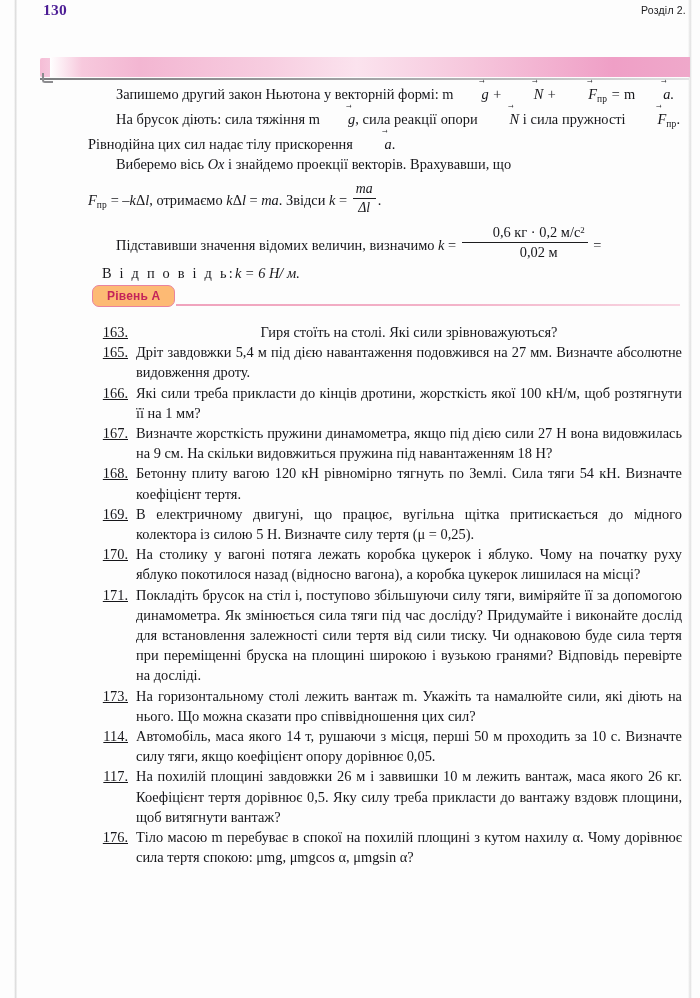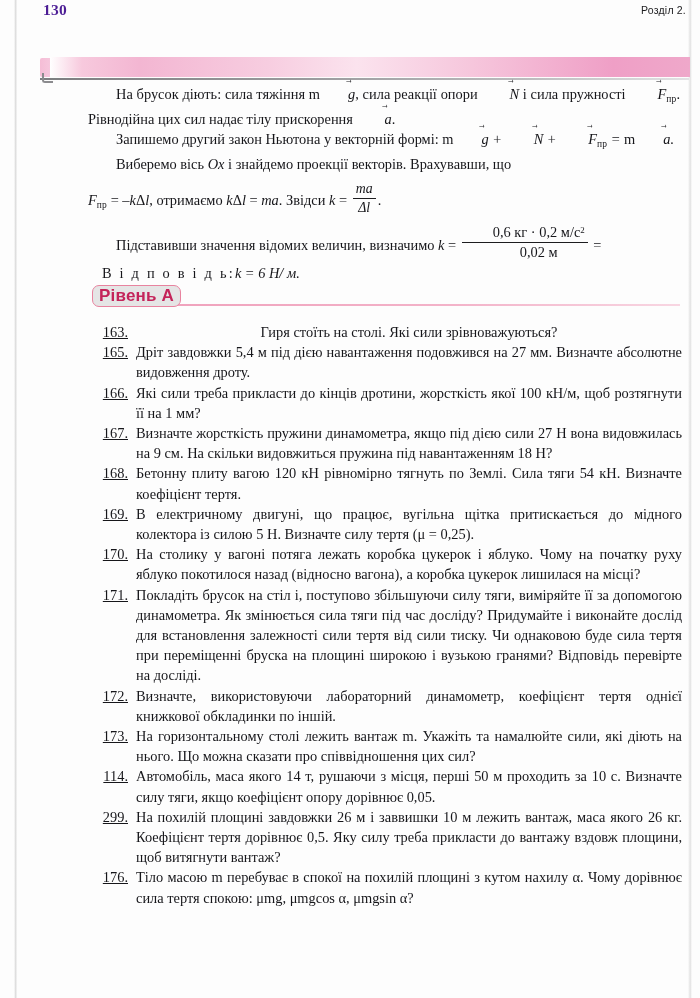--- a/index.html
+++ b/index.html
@@ -188,27 +188,27 @@
     left: 92px;
     top: 285px;
     width: 588px;
     height: 24px;
   }
   .level-badge {
     position: absolute;
     left: 0;
     top: 0;
     height: 22px;
-    padding: 0 6px;
+    padding: 0 14px;
     box-sizing: border-box;
     border: 1.6px solid #e8839f;
     border-radius: 7px;
-    background: #e5e5e5;
+    background: #fdba74;
     font-family: "Liberation Sans", "DejaVu Sans", sans-serif;
-    font-size: 17px;
+    font-size: 12px;
     font-weight: bold;
     color: #c4245a;
     line-height: 20px;
     letter-spacing: .2px;
     white-space: nowrap;
     z-index: 2;
   }
   .level-rule {
     position: absolute;
     left: 84px;
@@ -262,23 +262,23 @@
     <div class="runhead-tab"></div>
     <div class="runhead-bar"></div>
     <div class="runhead-rule"></div>
     <div class="runhead-corner"></div>
   </div>
   <div class="page-number">130</div>
   <div class="section-label">Розділ 2.</div>
 
   <div class="content">
 
+    <p class="para"><span>Запишемо другий закон Ньютона у векторній формі: </span><span class="mi"><span class="mup">m</span><span class="vec">g</span> + <span class="vec">N</span> + <span class="vec">F</span><span class="sub">пр</span> = <span class="mup">m</span><span class="vec">a</span>.</span></p>
+
     <p class="para"><span>На брусок діють: сила тяжіння </span><span class="mi"><span class="mup">m</span><span class="vec">g</span></span><span>, сила реакції опори </span><span class="vec">N</span><span> і сила пруж­ності </span><span class="vec">F</span><span class="sub">пр</span><span>. Рівнодійна цих сил надає тілу прискорення </span><span class="vec">a</span><span>.</span></p>
-
-    <p class="para"><span>Запишемо другий закон Ньютона у векторній формі: </span><span class="mi"><span class="mup">m</span><span class="vec">g</span> + <span class="vec">N</span> + <span class="vec">F</span><span class="sub">пр</span> = <span class="mup">m</span><span class="vec">a</span>.</span></p>
 
     <p class="para"><span>Виберемо вісь </span><span class="mi">Ox</span><span> і знайдемо проекції векторів. Врахувавши, що</span></p>
 
     <p class="math-row cont"><span class="mi">F</span><span class="sub">пр</span><span> = –<span class="mi">k</span>Δ<span class="mi">l</span></span><span>, отримаємо </span><span><span class="mi">k</span>Δ<span class="mi">l</span> = <span class="mi">ma</span></span><span>. Звідси </span><span class="mi">k</span><span> = </span><span class="frac tight"><span class="num mi">ma</span><span class="den mi">Δl</span></span><span>.</span></p>
 
     <p class="math-row" style="text-indent:28px;"><span>Підставивши значення відомих величин, визначимо </span><span class="mi">k</span><span> = </span><span class="frac"><span class="num"><span>0,6 кг · 0,2  м/с</span><span class="sup">2</span></span><span class="den">0,02  м</span></span><span> =</span></p>
 
 
     <p class="para" style="text-indent:14px;"><span class="answer-spaced">В і д п о в і д ь:</span><span class="mi">k = 6 Н/ м.</span></p>
 
@@ -325,37 +325,33 @@
     <div class="ex">
       <div class="ex-num">170.</div>
       <div class="ex-body">На столику у вагоні потяга лежать коробка цукерок і яблуко. Чому на початку руху яблуко покотилося назад (відносно вагона), а коробка цукерок лишилася на місці?</div>
     </div>
 
     <div class="ex">
       <div class="ex-num">171.</div>
       <div class="ex-body">Покладіть брусок на стіл і, поступово збільшуючи силу тяги, виміряйте її за допомогою динамометра. Як змінюється сила тяги під час досліду? Придумайте і виконайте дослід для встановлення залеж­ності сили тертя від сили тиску. Чи однаковою буде сила тертя при пе­реміщенні бруска на площині широкою і вузькою гранями? Відповідь перевірте на досліді.</div>
     </div>
 
-    <div class="ex">
-      <div class="ex-num">172.</div>
-      <div class="ex-body">Визначте, використовуючи лабораторний динамометр, коефіцієнт тертя однієї книжкової обкладинки по іншій.</div>
-    </div>
 
     <div class="ex">
       <div class="ex-num">173.</div>
       <div class="ex-body">На горизонтальному столі лежить вантаж m. Укажіть та намалюй­те сили, які діють на нього. Що можна сказати про співвідношення цих сил?</div>
     </div>
 
     <div class="ex">
       <div class="ex-num">114.</div>
       <div class="ex-body">Автомобіль, маса якого 14 т, рушаючи з місця, перші 50 м проходить за 10 с. Визначте силу тяги, якщо коефіцієнт опору дорівнює 0,05.</div>
     </div>
 
     <div class="ex">
-      <div class="ex-num">299.</div>
+      <div class="ex-num">117.</div>
       <div class="ex-body">На похилій площині завдовжки 26 м і заввишки 10 м лежить вантаж, маса якого 26 кг. Коефіцієнт тертя дорівнює 0,5. Яку силу треба при­класти до вантажу вздовж площини, щоб витягнути вантаж?</div>
     </div>
 
     <div class="ex">
       <div class="ex-num">176.</div>
       <div class="ex-body">Тіло масою m перебуває в спокої на похилій площині з кутом нахилу α. Чому дорівнює сила тертя спокою: μmg, μmgcos α, μmgsin α?</div>
     </div>
 
   </div>
 

